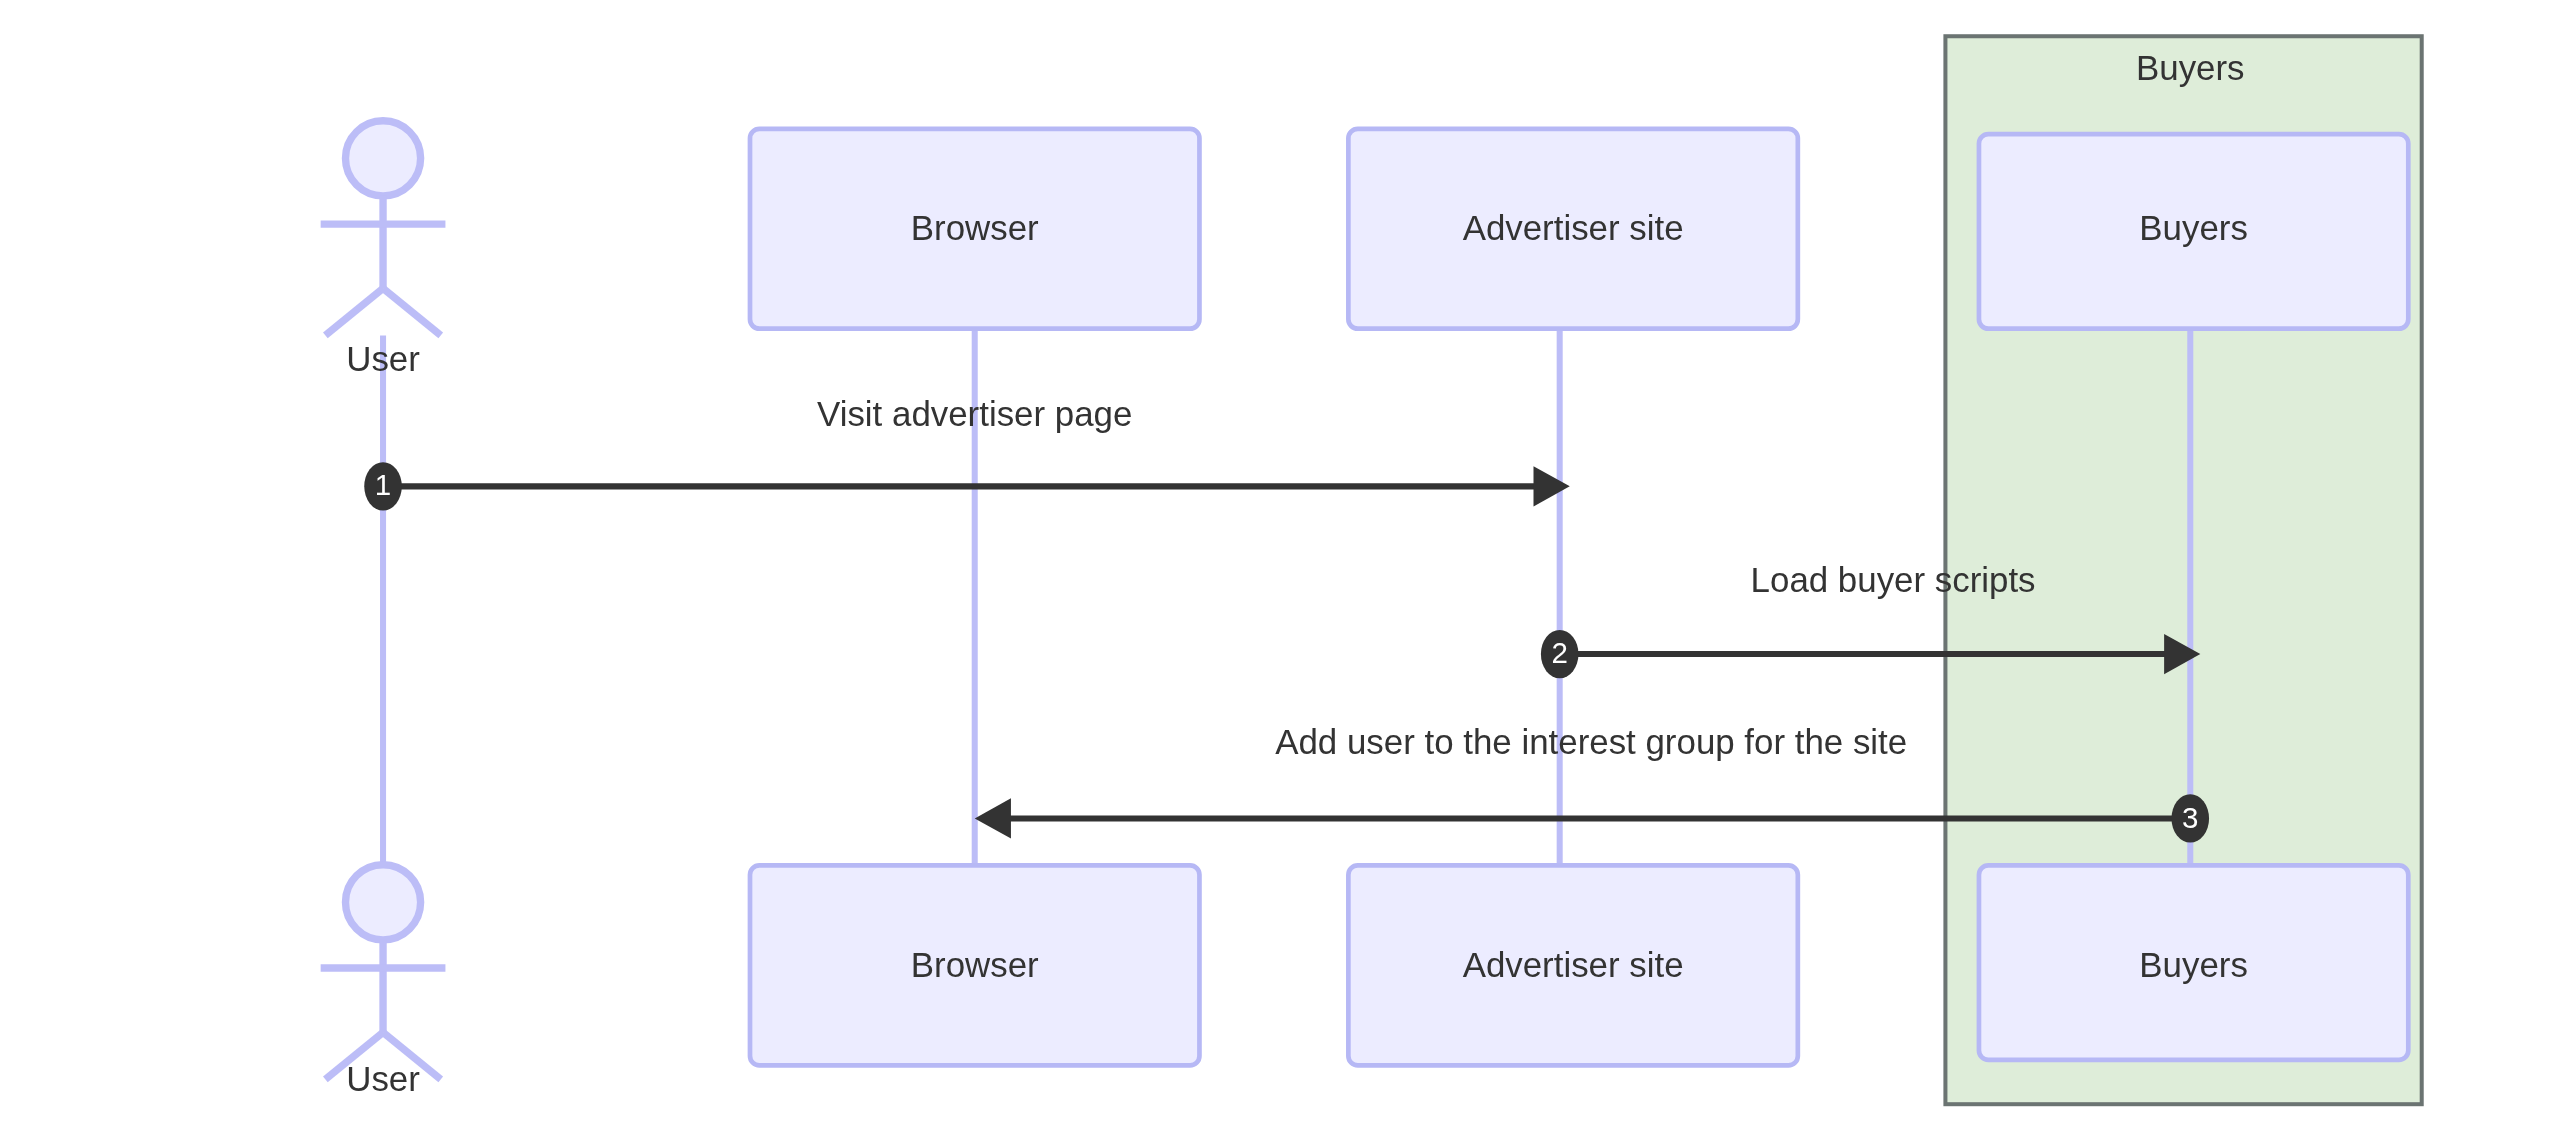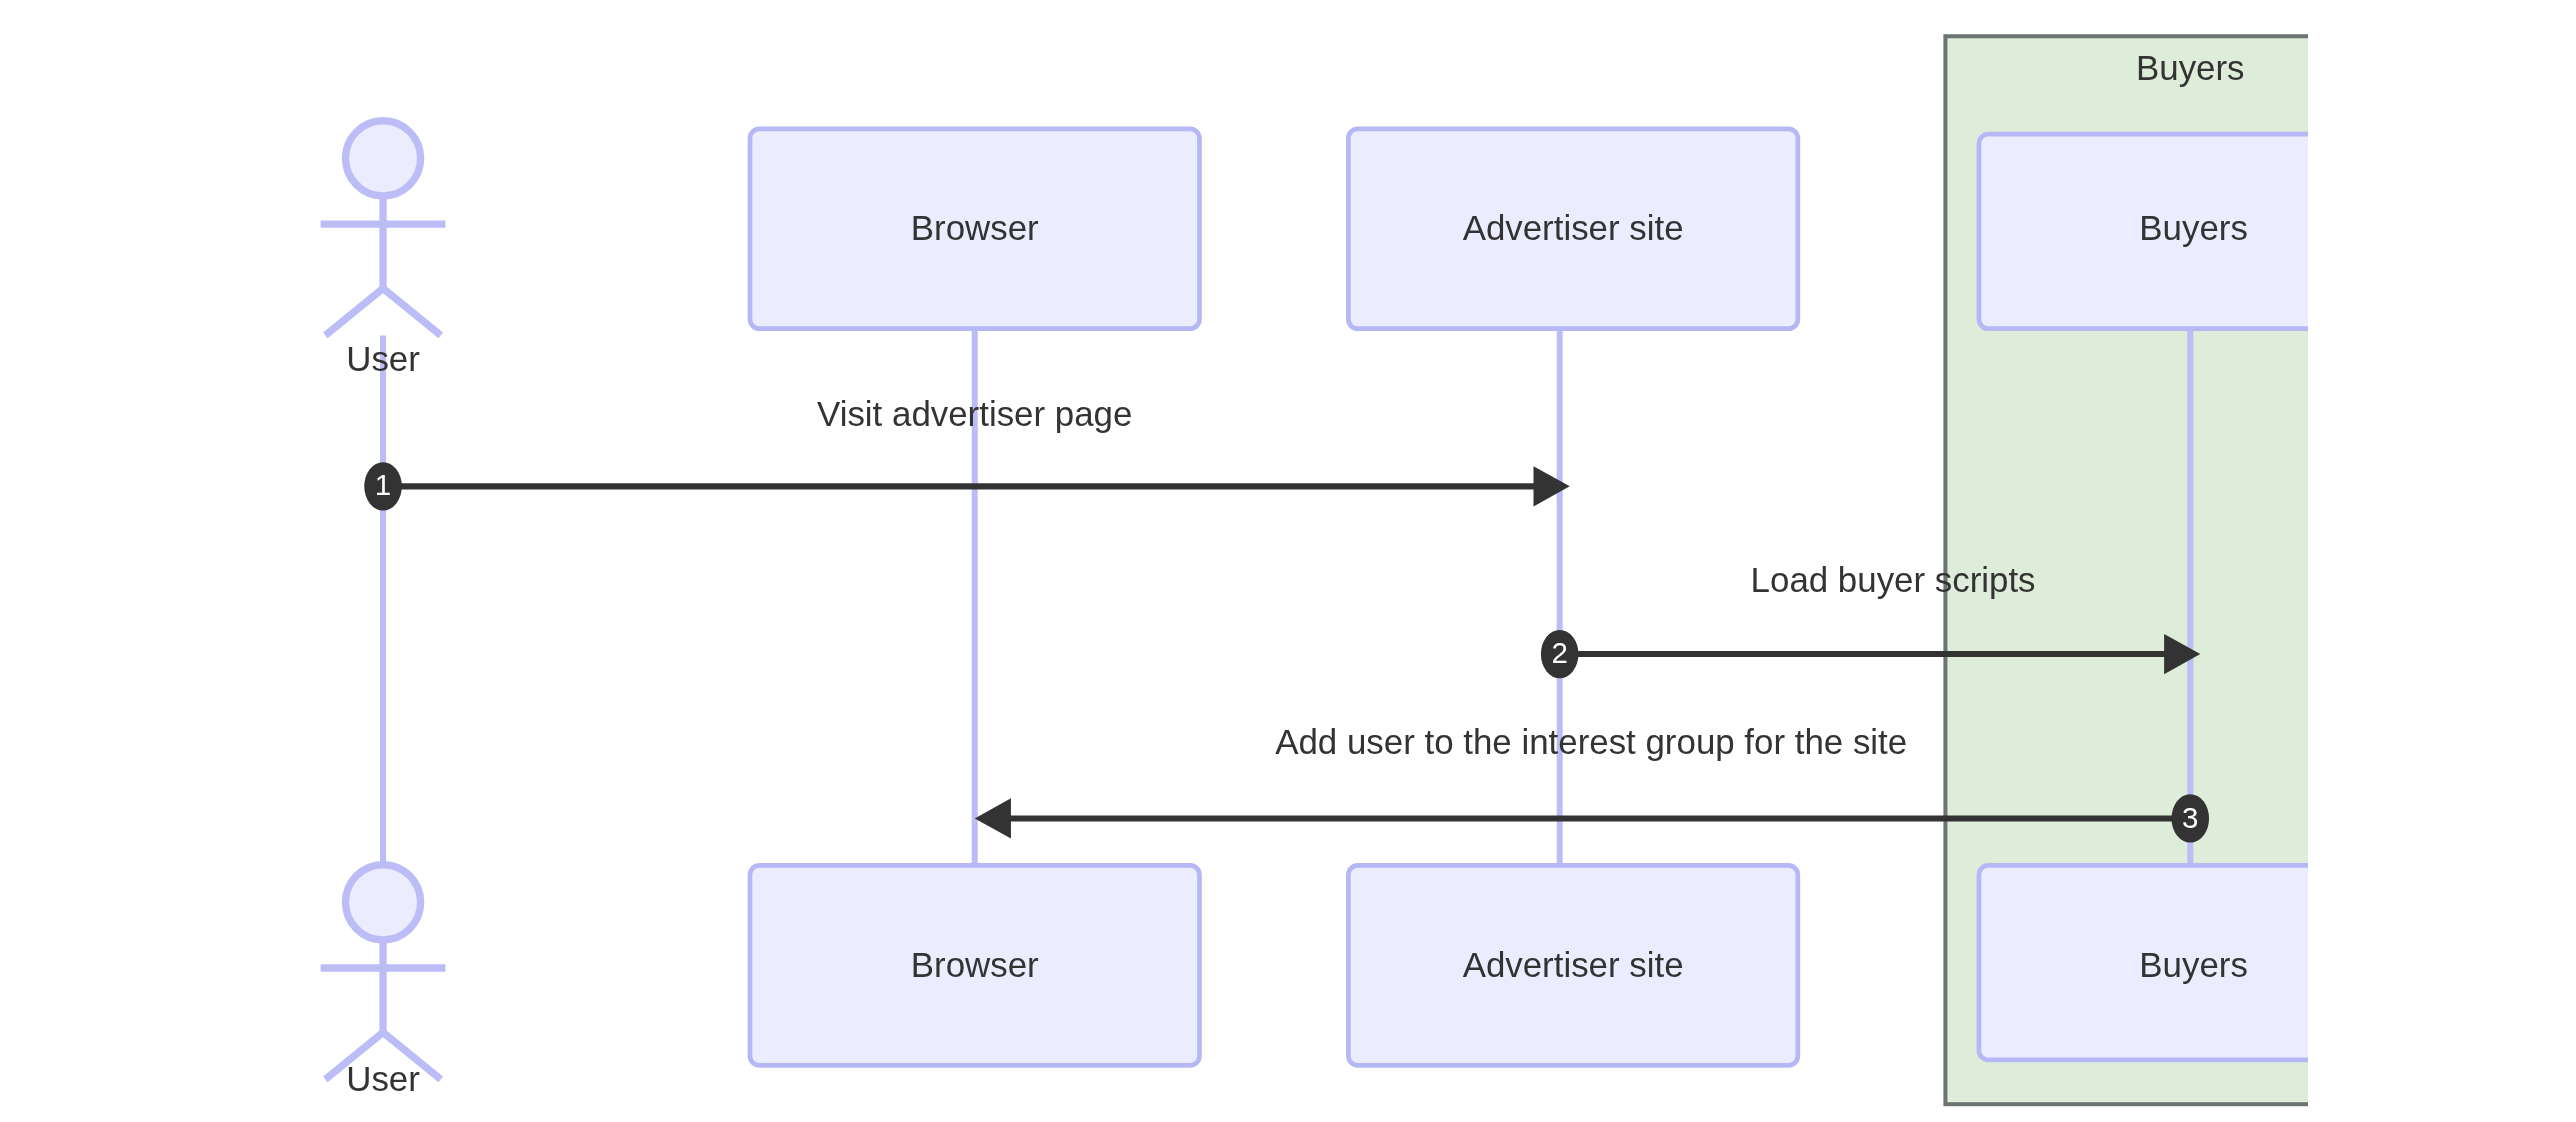--- a/index.html
+++ b/index.html
@@ -6,21 +6,21 @@
   html, body {
     margin: 0;
     padding: 0;
     background: #ffffff;
   }
   body {
     font-family: "Liberation Sans", "DejaVu Sans", sans-serif;
   }
   #stage {
     position: relative;
-    width: 2308px;
+    width: 2576px;
     height: 1123px;
     background: #ffffff;
     overflow: hidden;
   }
   #diagram-svg {
     position: absolute;
     left: 0;
     top: 0;
     width: 2576px;
     height: 1123px;

